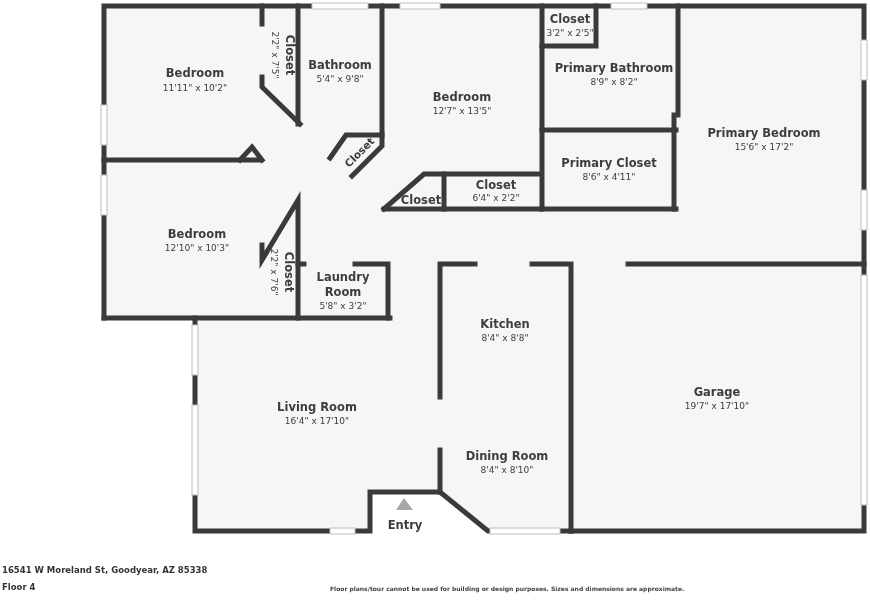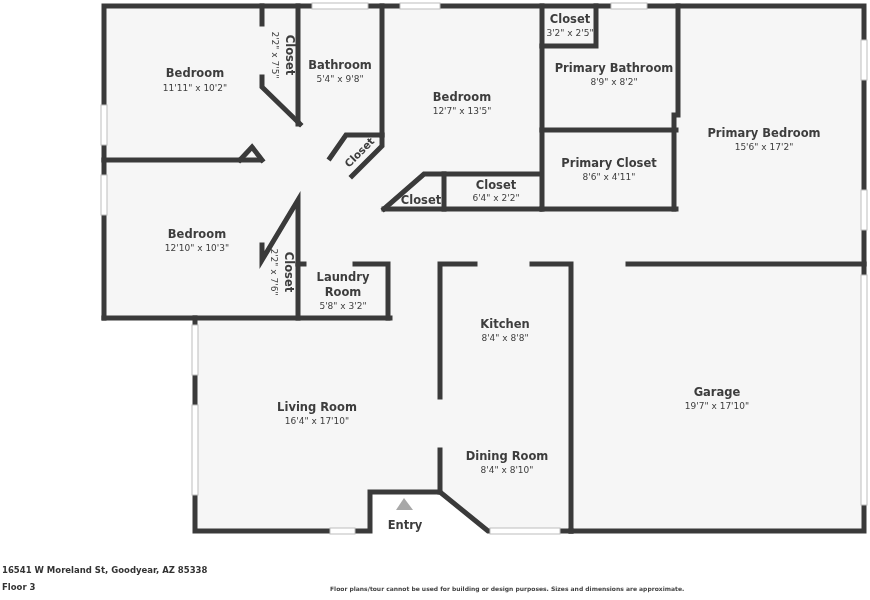--- a/index.html
+++ b/index.html
@@ -132,14 +132,14 @@
     <text class="rdim" x="317" y="424">16'4" x 17'10"</text>
 
     <text class="rname" x="507" y="460">Dining Room</text>
     <text class="rdim" x="507" y="473">8'4" x 8'10"</text>
 
     <text class="rname" x="405" y="529">Entry</text>
   </g>
 </svg>
 
 <div class="footer" id="addr">16541 W Moreland St, Goodyear, AZ 85338</div>
-<div class="footer" id="floor">Floor 3</div>
+<div class="footer" id="floor">Floor 4</div>
 <div class="footer" id="disclaimer">Floor plans/tour cannot be used for building or design purposes. Sizes and dimensions are approximate.</div>
 
 </body></html>

